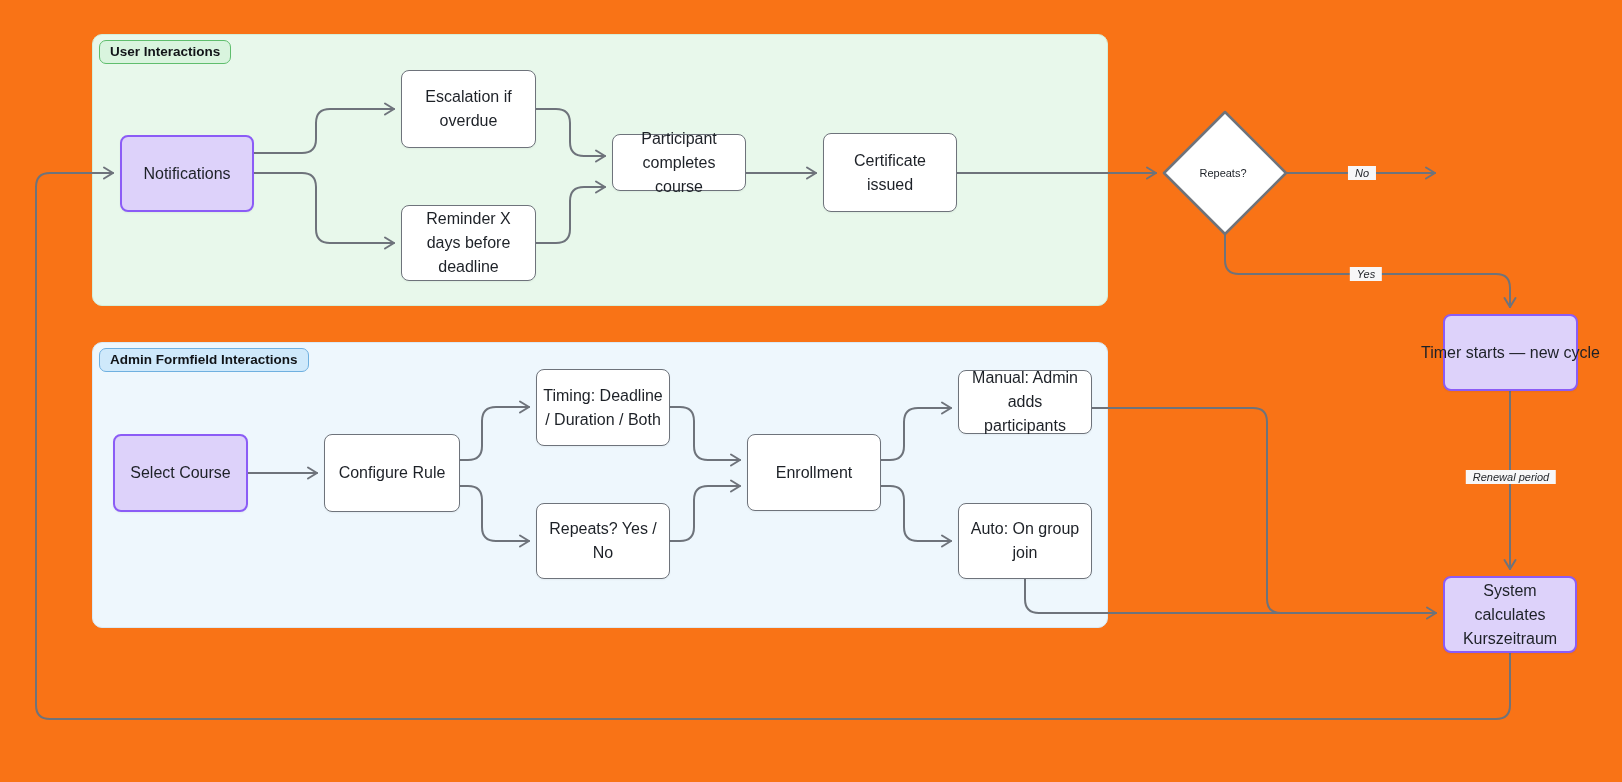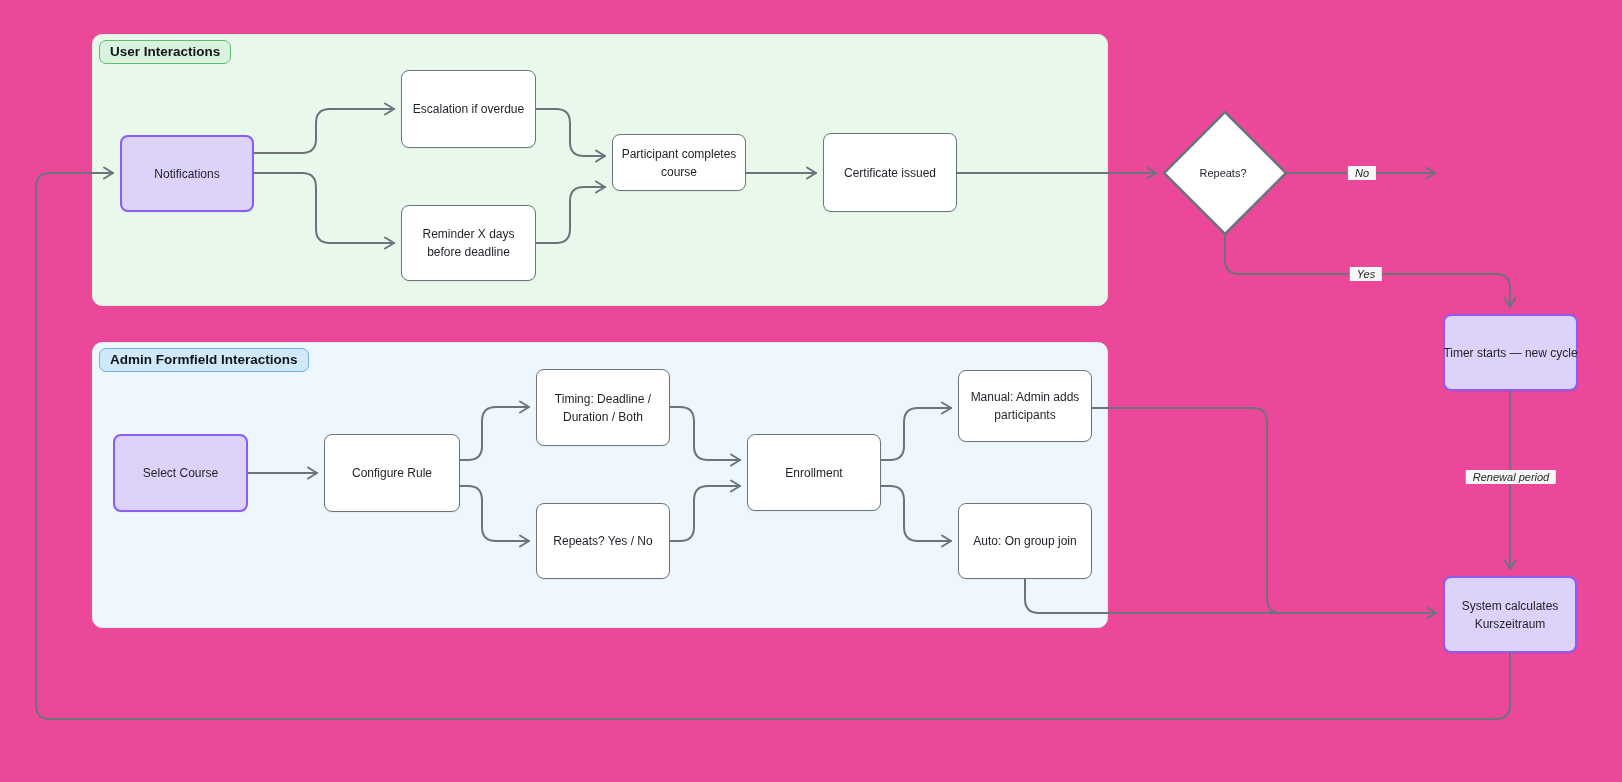--- a/index.html
+++ b/index.html
@@ -1,20 +1,20 @@
 <!DOCTYPE html>
 <html><head>
 <meta charset="utf-8">
 <style>
   html, body { margin: 0; padding: 0; background: #f7f7f8; }
   .canvas {
     position: relative;
     width: 1622px;
     height: 782px;
-    background: #ec4899;
+    background: #f97316;
     overflow: hidden;
     font-family: "Liberation Sans", sans-serif;
     color: #1d2127;
   }
   .group {
     position: absolute;
     border-radius: 10px;
     box-sizing: border-box;
   }
   .group.green {
@@ -58,21 +58,21 @@
   }
   .node {
     position: absolute;
     z-index: 3;
     box-sizing: border-box;
     display: flex;
     align-items: center;
     justify-content: center;
     text-align: center;
     border-radius: 8px;
-    font-size: 12px;
+    font-size: 16px;
     line-height: 1.5;
     padding: 0 6px;
     background: #ffffff;
     border: 1.8px solid #6e737b;
     box-shadow: 0 1px 2px rgba(0,0,0,0.05);
   }
   .node.purple { background: #ddd2fa; border: 2px solid #8b5cf6; }
   .node.green  { background: #c9f1d2; border: 2px solid #4bc162; }
   .node.nowrap { white-space: nowrap; padding: 0; }
   .diamond-label {
@@ -155,21 +155,21 @@
   <div class="node purple" style="left:113px; top:434px; width:135px; height:78px;">Select Course</div>
 
   <div class="node" style="left:536px; top:369px; width:134px; height:77px;">Timing: Deadline / Duration / Both</div>
 
   <div class="node" style="left:324px; top:434px; width:136px; height:78px;">Configure Rule</div>
 
   <div class="node" style="left:536px; top:503px; width:134px; height:76px;">Repeats? Yes / No</div>
 
   <div class="node" style="left:747px; top:434px; width:134px; height:77px;">Enrollment</div>
 
-  <div class="node" style="left:958px; top:370px; width:134px; height:72px;">Manual: Admin adds participants</div>
+  <div class="node" style="left:958px; top:370px; width:134px; height:64px;">Manual: Admin adds participants</div>
 
   <div class="node" style="left:958px; top:503px; width:134px; height:76px;">Auto: On group join</div>
 
   <div class="node purple" style="left:1443px; top:576px; width:134px; height:77px;">System calculates Kurszeitraum</div>
 
   <div class="edge-label" style="left:1362px; top:173px;">No</div>
   <div class="edge-label" style="left:1366px; top:274px;">Yes</div>
   <div class="edge-label" style="left:1511px; top:477px;">Renewal period</div>
 
 </div>

